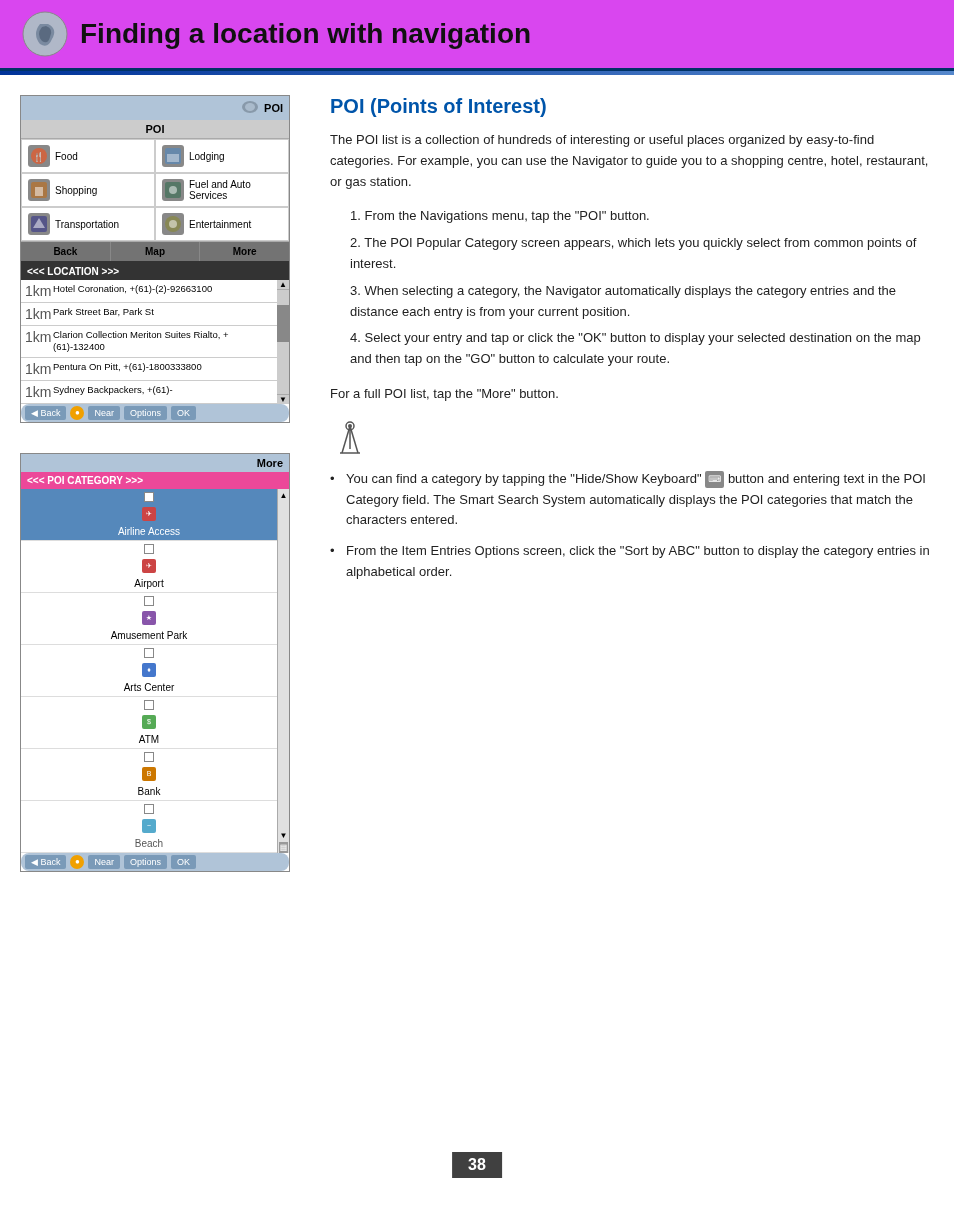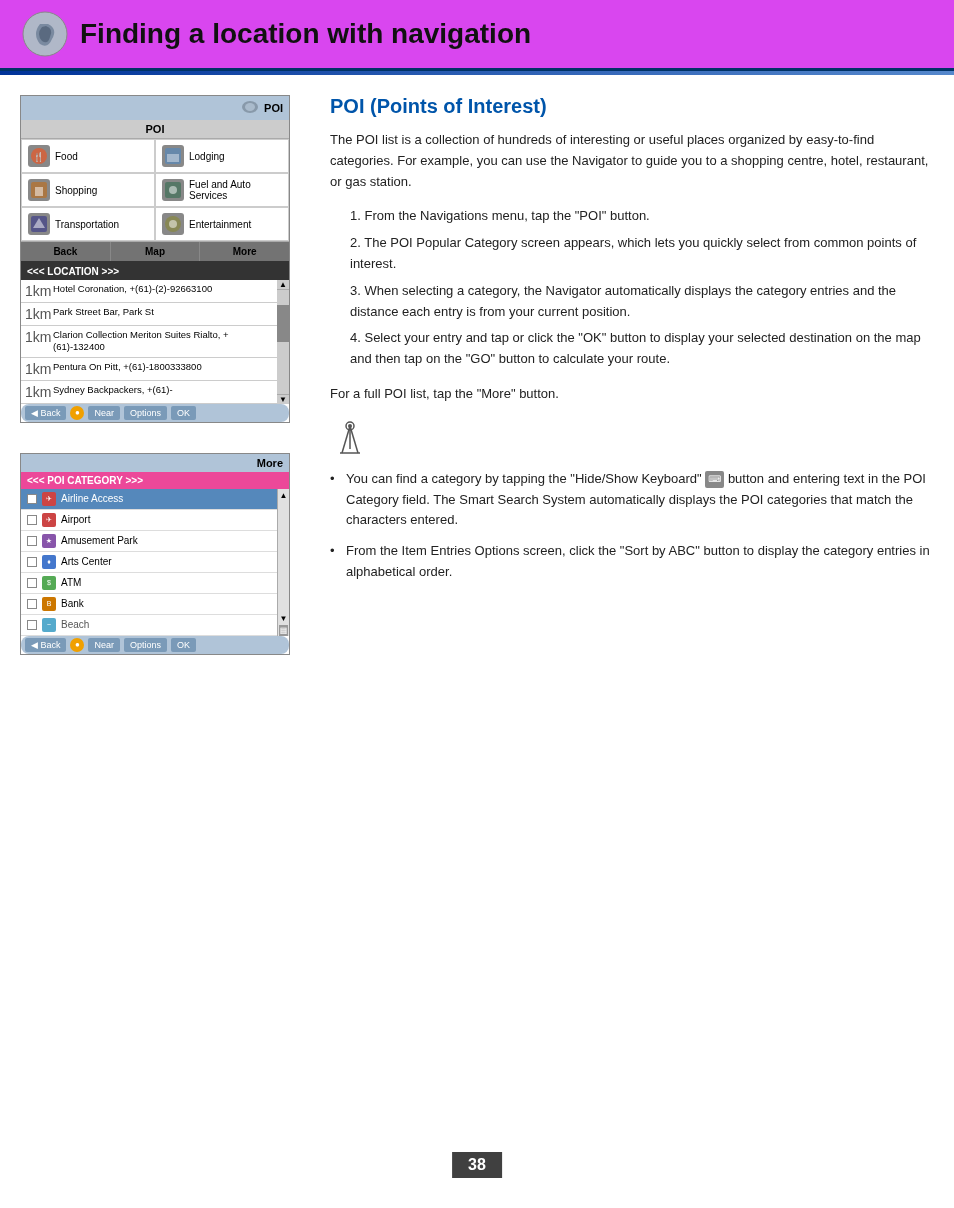--- a/index.html
+++ b/index.html
@@ -207,20 +207,21 @@
       font-weight: bold;
     }
     .poi-cat-row {
       display: flex;
       align-items: center;
       padding: 3px 6px;
       border-bottom: 1px solid #ddd;
       font-size: 10px;
       gap: 5px;
       position: relative;
+      flex-direction: column;
     }
     .poi-cat-row.highlighted {
       background: #5588bb;
       color: #fff;
     }
     .checkbox {
       width: 10px;
       height: 10px;
       border: 1px solid #888;
       background: #fff;

